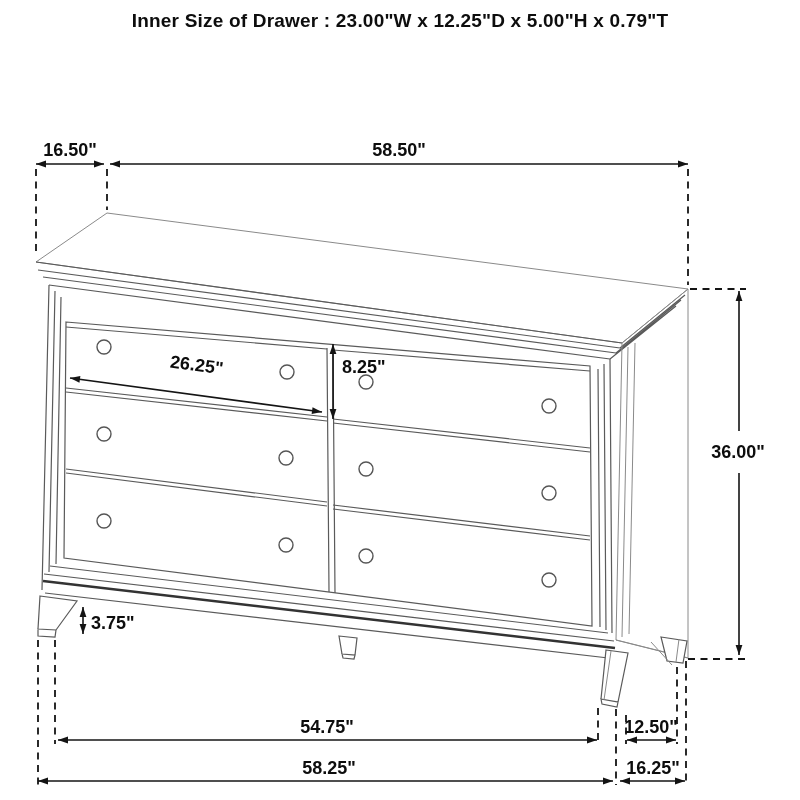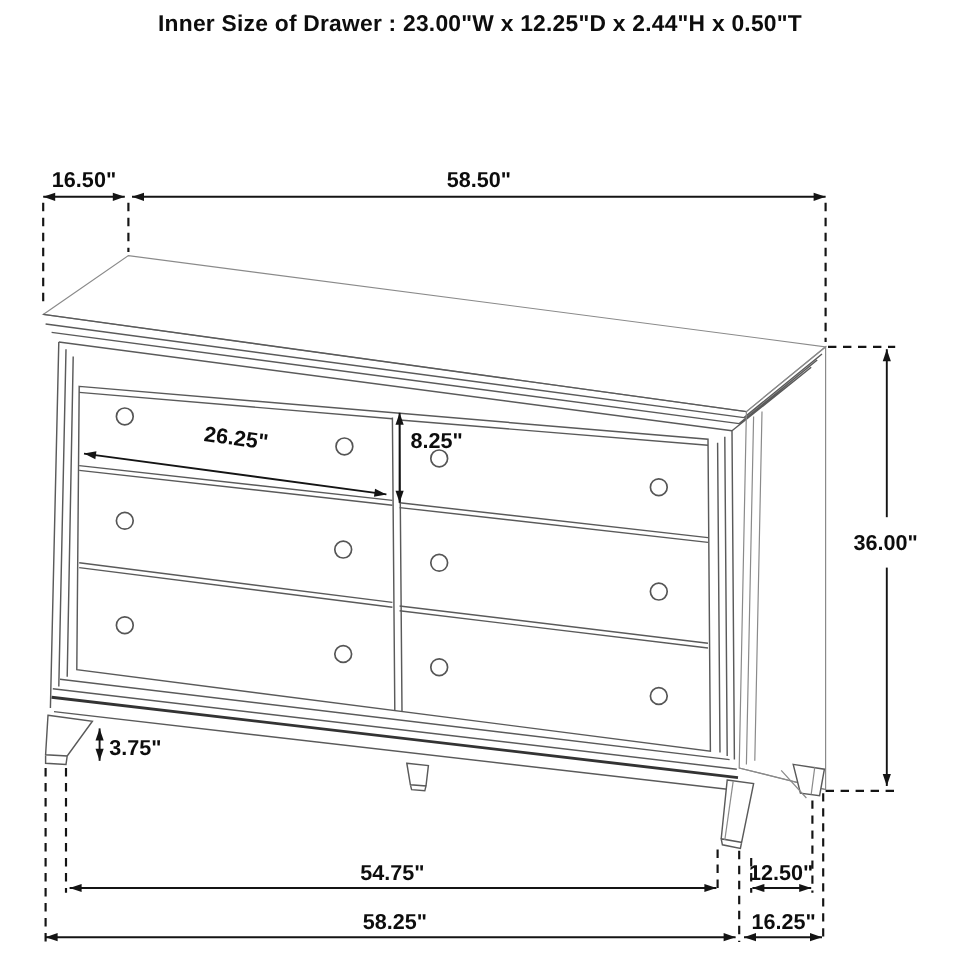--- a/index.html
+++ b/index.html
@@ -14,21 +14,21 @@
   .fd  {stroke:#333333;stroke-width:2.4;fill:none;}
   .d   {stroke:#141414;stroke-width:1.6;fill:none;}
   .dash{stroke:#141414;stroke-width:1.8;stroke-dasharray:7 5.5;fill:none;}
   .lbl {font:bold 18px "Liberation Sans", sans-serif;fill:#0d0d0d;}
   .knob{stroke:#555;stroke-width:1.4;fill:#fff;}
 </style>
 </head>
 <body>
 
 <div class="canvas">
-  <div class="title">Inner Size of Drawer : 23.00"W x 12.25"D x 2.44"H x 0.50"T</div>
+  <div class="title">Inner Size of Drawer : 23.00"W x 12.25"D x 5.00"H x 0.79"T</div>
 
   <svg width="800" height="800" viewBox="0 0 800 800">
     <defs>
       <marker id="arr" viewBox="0 0 10 8" refX="10" refY="4" markerWidth="7" markerHeight="5" orient="auto-start-reverse">
         <path d="M0,0.6 L10,4 L0,7.4 Z" fill="#141414"></path>
       </marker>
     </defs>
 
     <g>
 

